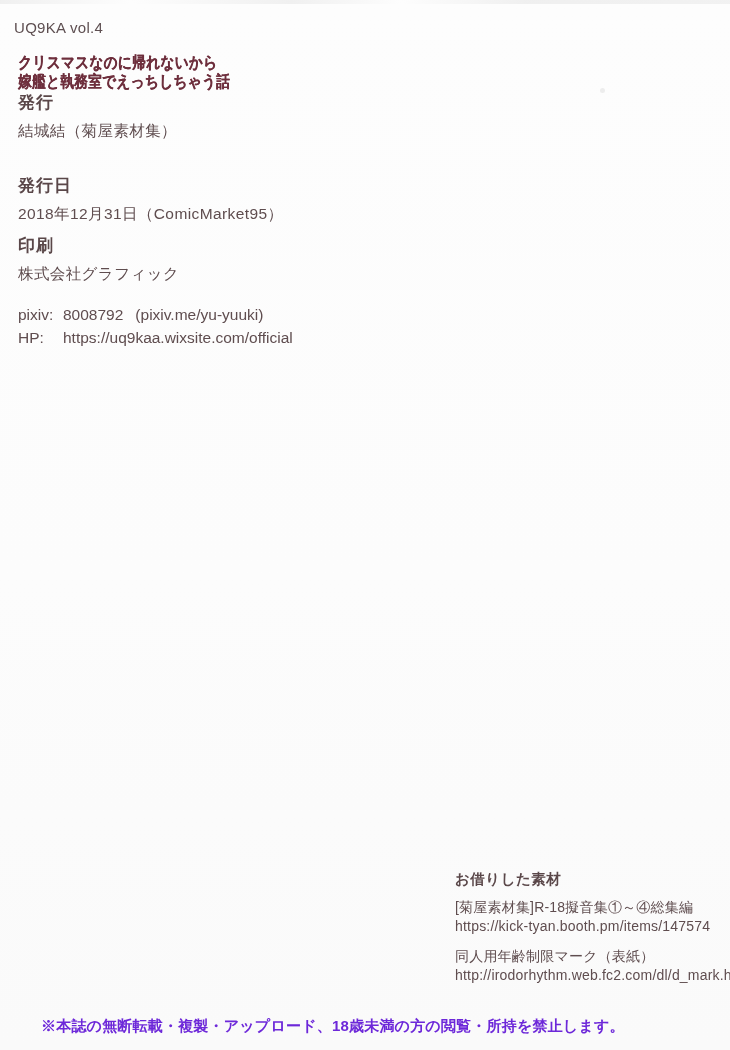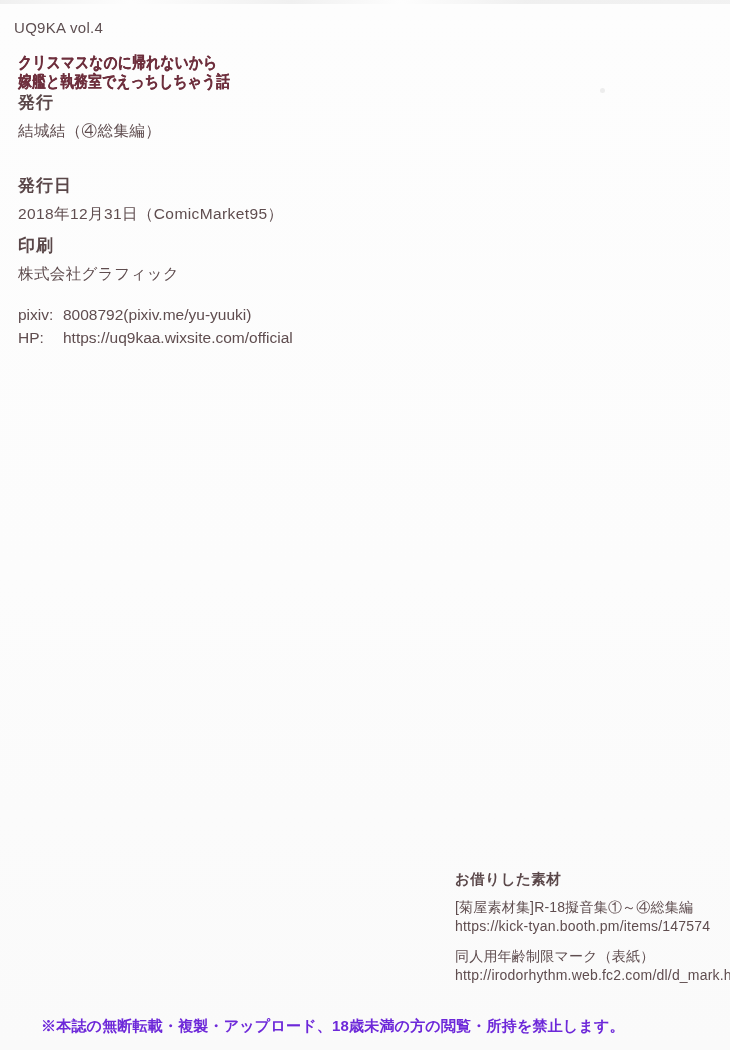--- a/index.html
+++ b/index.html
@@ -78,21 +78,21 @@
     align-items: baseline;
     height: 19px;
     margin-bottom: 3.5px;
     font-size: 15.5px;
     color: #5f4d4f;
   }
   .contact-label {
     width: 45px;
     flex: 0 0 45px;
   }
-  .contact-note { margin-left: 0; }
+  .contact-note { margin-left: 12px; }
   .materials {
     position: absolute;
     left: 455px; top: 870px;
     font-size: 14px;
     color: #5f4d4f;
   }
   .materials-heading {
     font-size: 14.5px;
     font-weight: 700;
     color: #5a4749;
@@ -126,21 +126,21 @@
 
 <div class="series-label">UQ9KA vol.4</div>
 
 <div class="book-title">
   <div>クリスマスなのに帰れないから</div>
   <div>嫁艦と執務室でえっちしちゃう話</div>
 </div>
 
 <div class="section sec-publisher">
   <div class="section-heading">発行</div>
-  <div class="section-line">結城結（④総集編）</div>
+  <div class="section-line">結城結（菊屋素材集）</div>
 </div>
 
 <div class="section sec-date">
   <div class="section-heading">発行日</div>
   <div class="section-line">2018年12月31日（ComicMarket95）</div>
 </div>
 
 <div class="section sec-print">
   <div class="section-heading">印刷</div>
   <div class="section-line">株式会社グラフィック</div>

